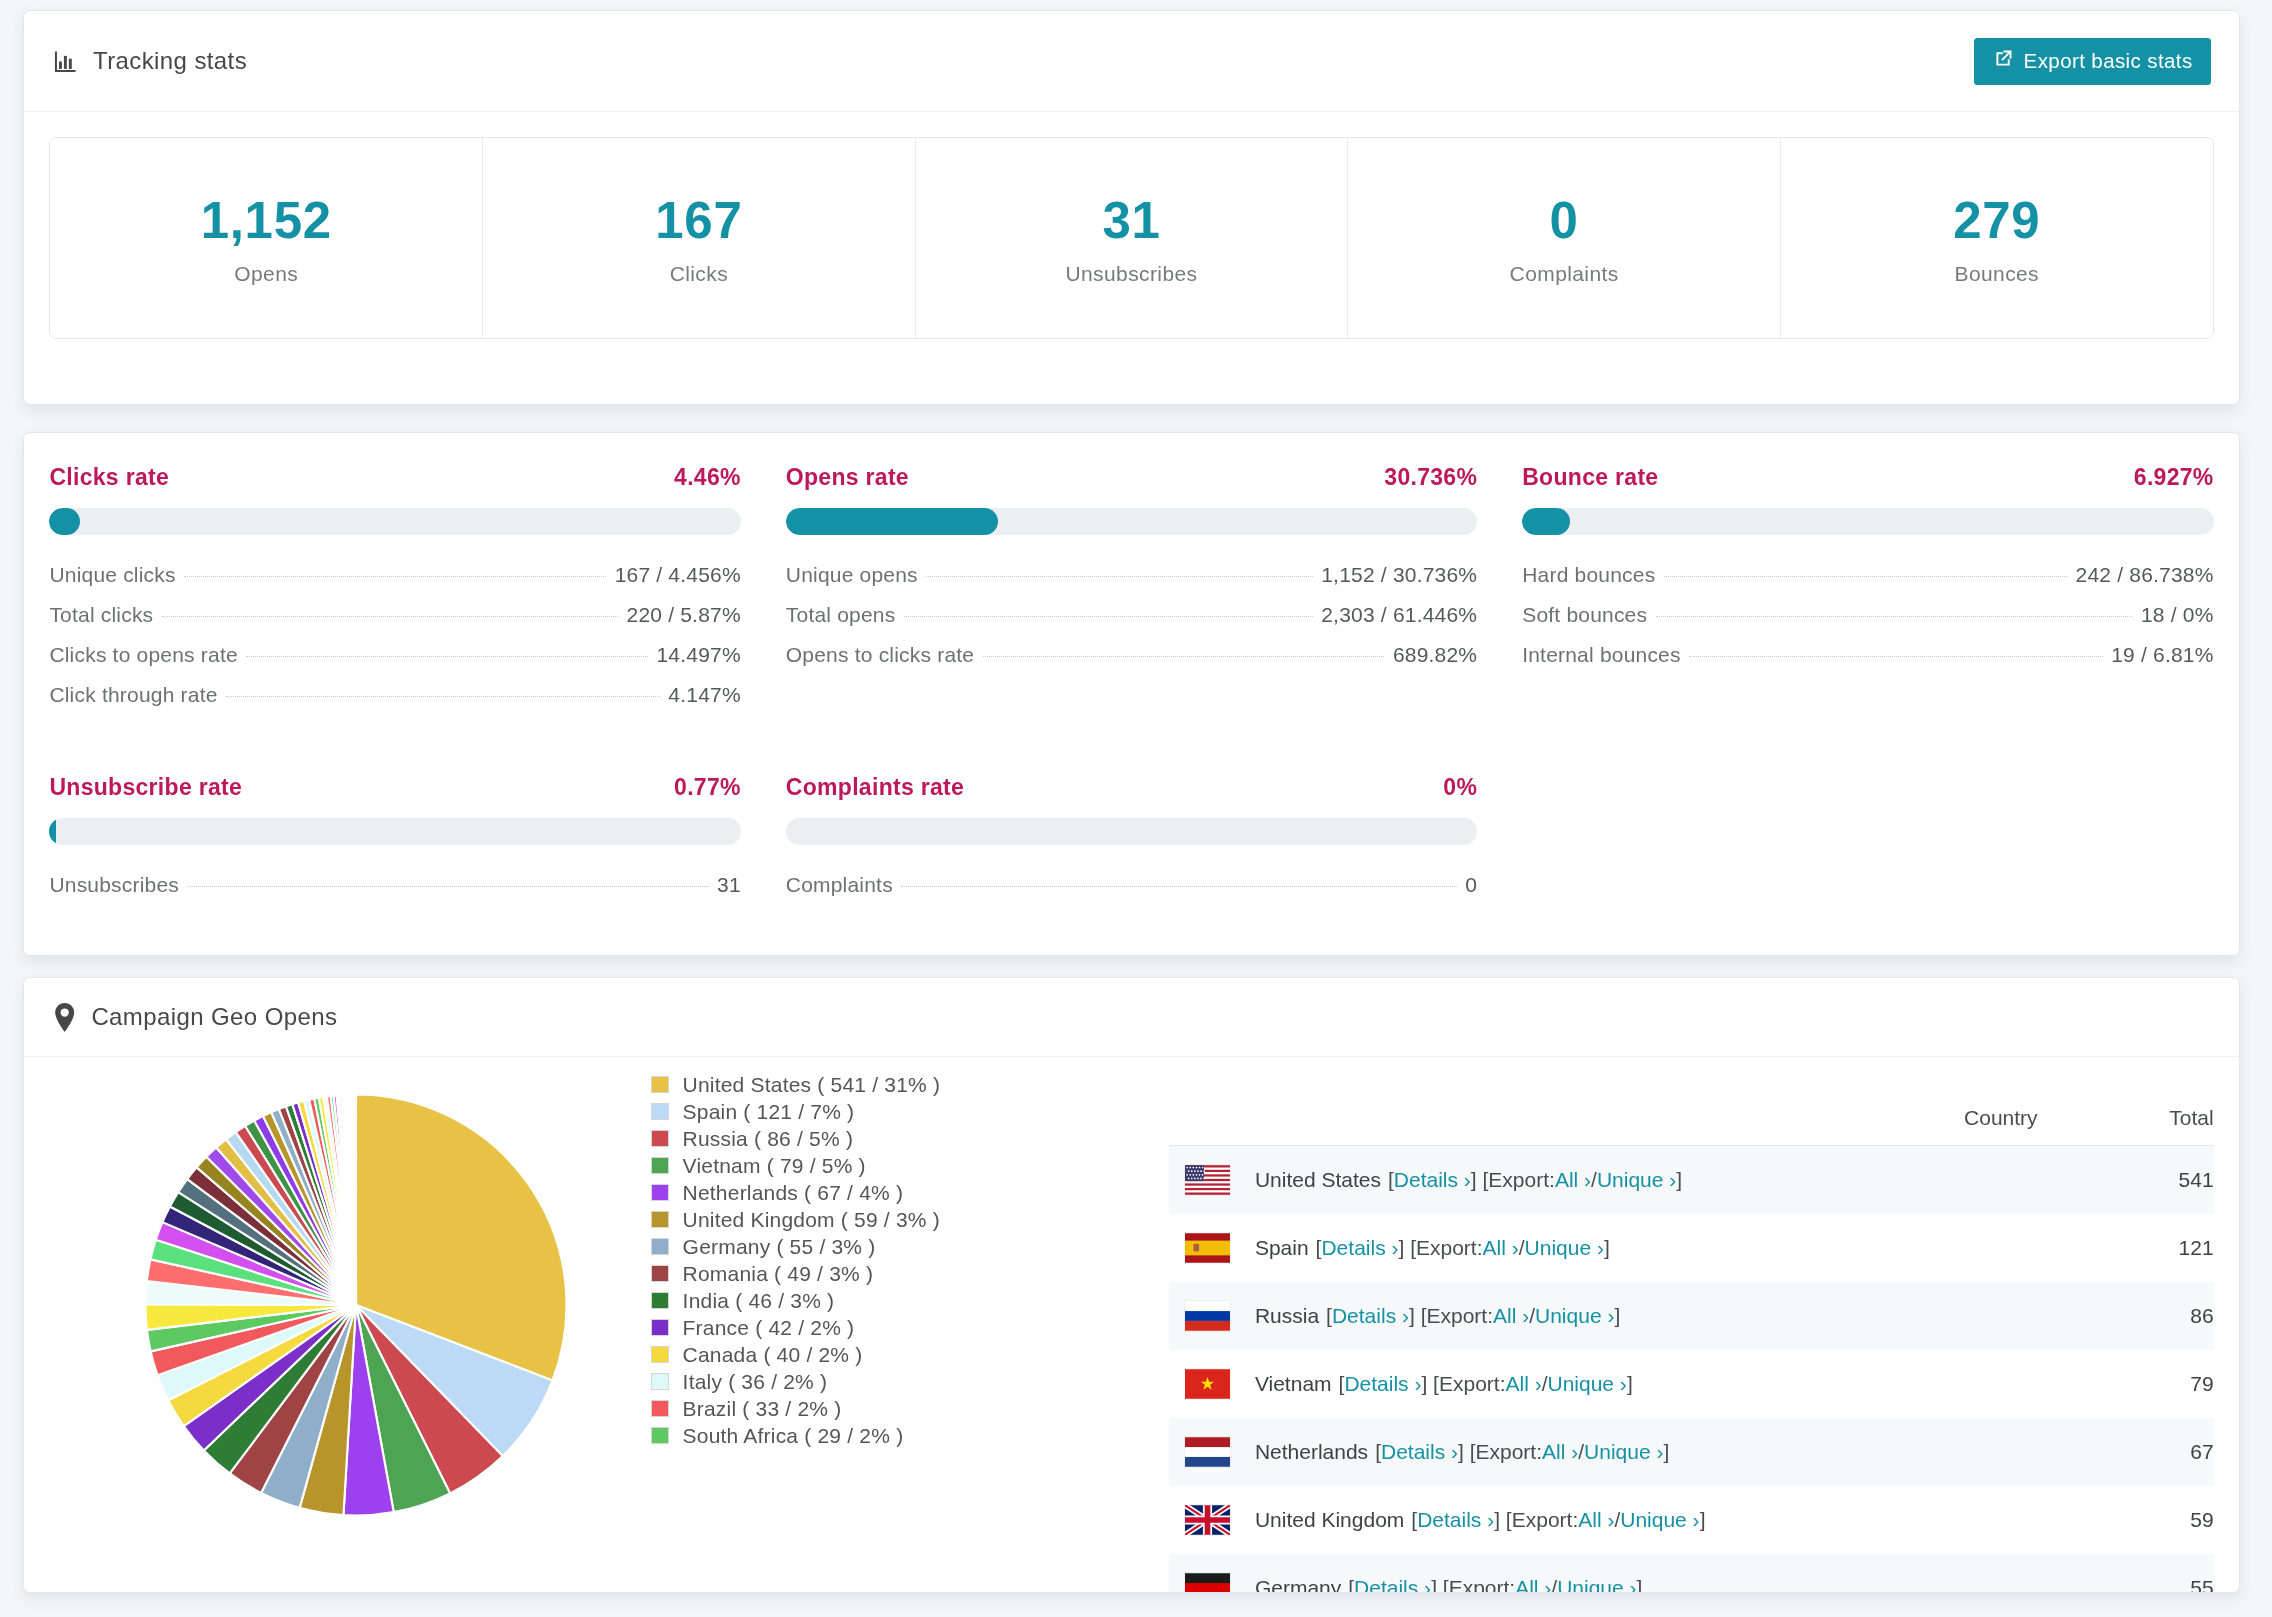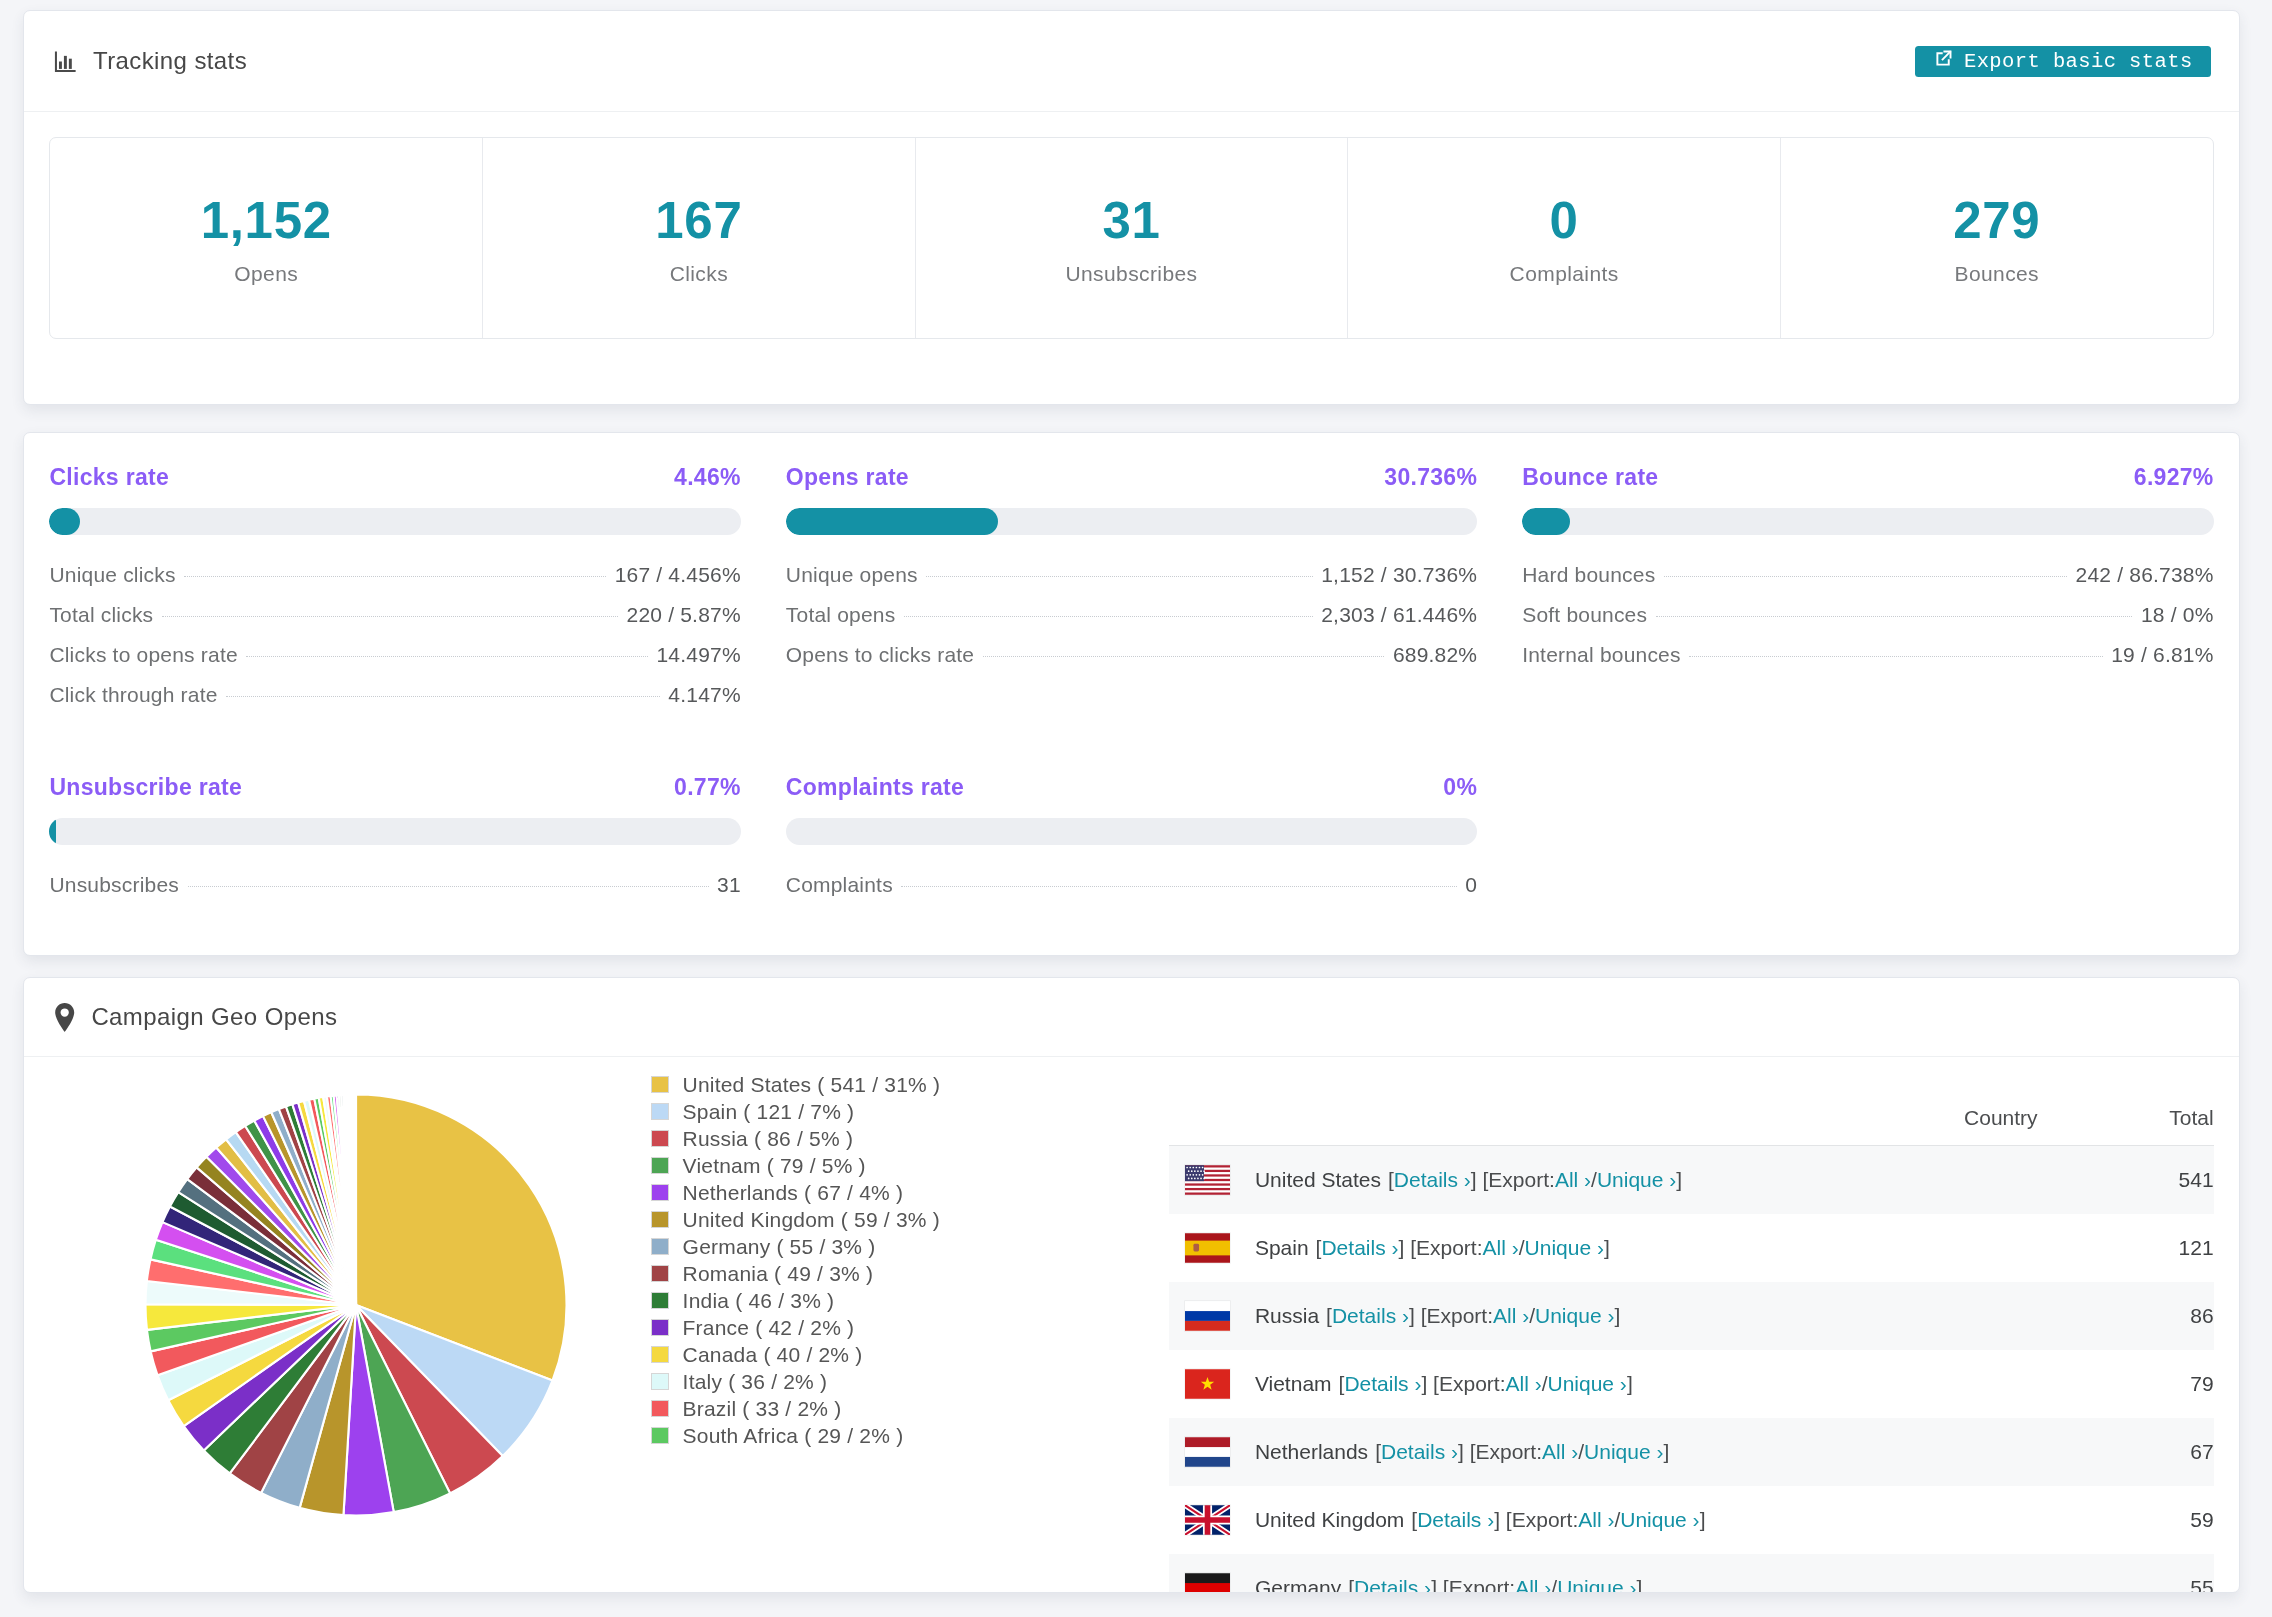--- a/index.html
+++ b/index.html
@@ -36,37 +36,37 @@
     display:flex;align-items:center;justify-content:space-between;
     padding:0 28px;height:101px;border-bottom:1.4px solid #eef0f2;
   }
   #card-geo .card-header{height:79px;}
   .card-title{display:flex;align-items:center;gap:14px;font-size:24px;color:#474747;letter-spacing:0.4px;}
   .card-title svg{display:block;}
 
   .export-btn{
     display:flex;align-items:center;gap:10px;
     background:var(--accent);color:#fff;border:none;border-radius:3.5px;
-    height:31px;padding:0 18.4px;font-size:20.5px;font-family:Liberation Mono, monospace;
+    height:47px;padding:0 18.4px;font-size:20.5px;font-family:Liberation Sans, sans-serif;
     letter-spacing:0.4px;cursor:pointer;
   }
 
   
   .stats-strip{
     margin:25.4px;height:202px;display:flex;
     border:0.7px solid #e5e8ec;border-radius:7px;background:#fff;
   }
   .stat{flex:1;display:flex;flex-direction:column;align-items:center;justify-content:center;border-right:0.7px solid #e8eaee;}
   .stat:last-child{border-right:none;}
   .stat-value{font-size:51px;font-weight:700;color:var(--accent);letter-spacing:0.7px;}
   .stat-label{font-size:21px;color:#77797c;margin-top:12.7px;letter-spacing:0.4px;}
 
   
   .rates-grid{display:grid;grid-template-columns:repeat(3,1fr);column-gap:45px;row-gap:51px;}
-  .rate-head{display:flex;justify-content:space-between;align-items:baseline;font-size:23px;font-weight:700;color:#8b5cf6;letter-spacing:0.3px;gap:37px;}
+  .rate-head{display:flex;justify-content:space-between;align-items:baseline;font-size:23px;font-weight:700;color:#be185d;letter-spacing:0.3px;gap:37px;}
   .rate-bar{margin-top:17px;height:27px;background:var(--track);border-radius:13.4px;overflow:hidden;}
   .rate-bar-fill{height:100%;background:var(--accent);border-radius:13.4px;}
   .rate-rows{margin-top:28px;}
   .detail-row{display:flex;align-items:baseline;font-size:21px;height:40px;}
   .detail-label{color:var(--label);white-space:nowrap;letter-spacing:0.2px;}
   .detail-leader{flex:1;border-bottom:1.4px dotted #c8ccd1;margin:0 8.5px;transform:translateY(-5px);}
   .detail-value{color:var(--value);white-space:nowrap;letter-spacing:0.2px;}
 
   
   .geo-body{position:relative;height:536px;}

